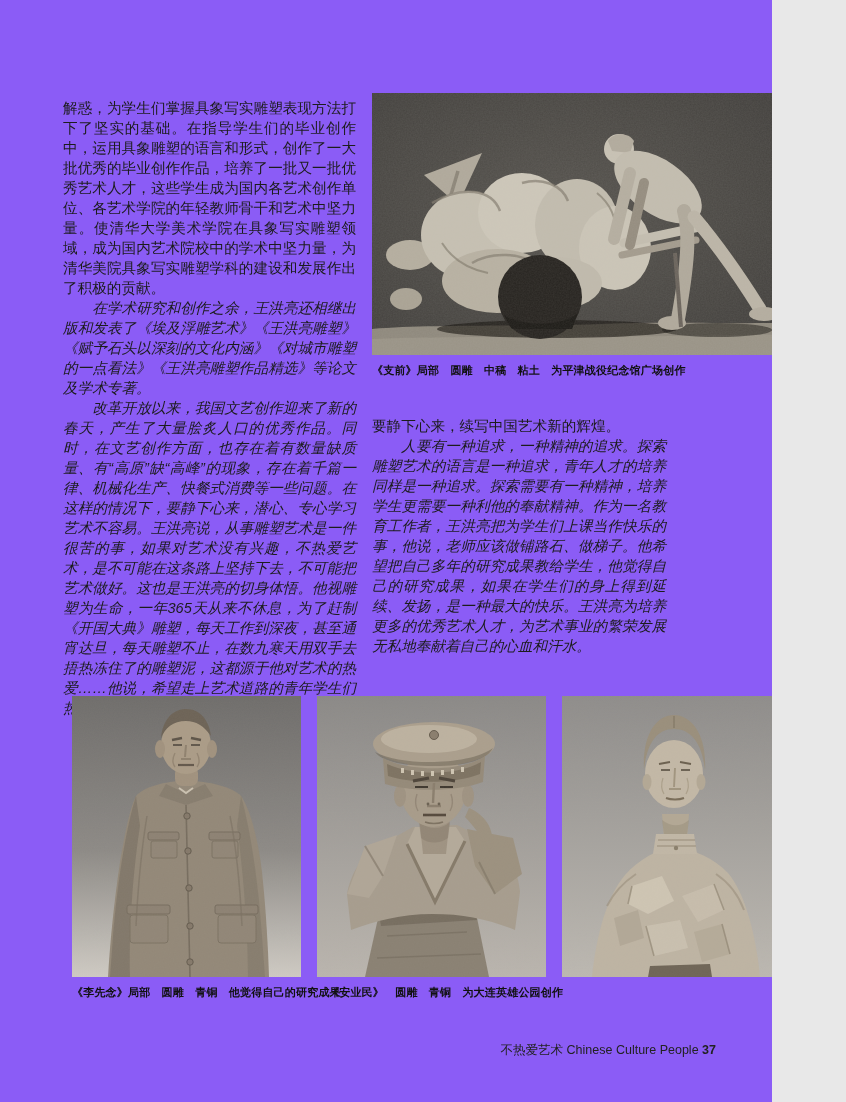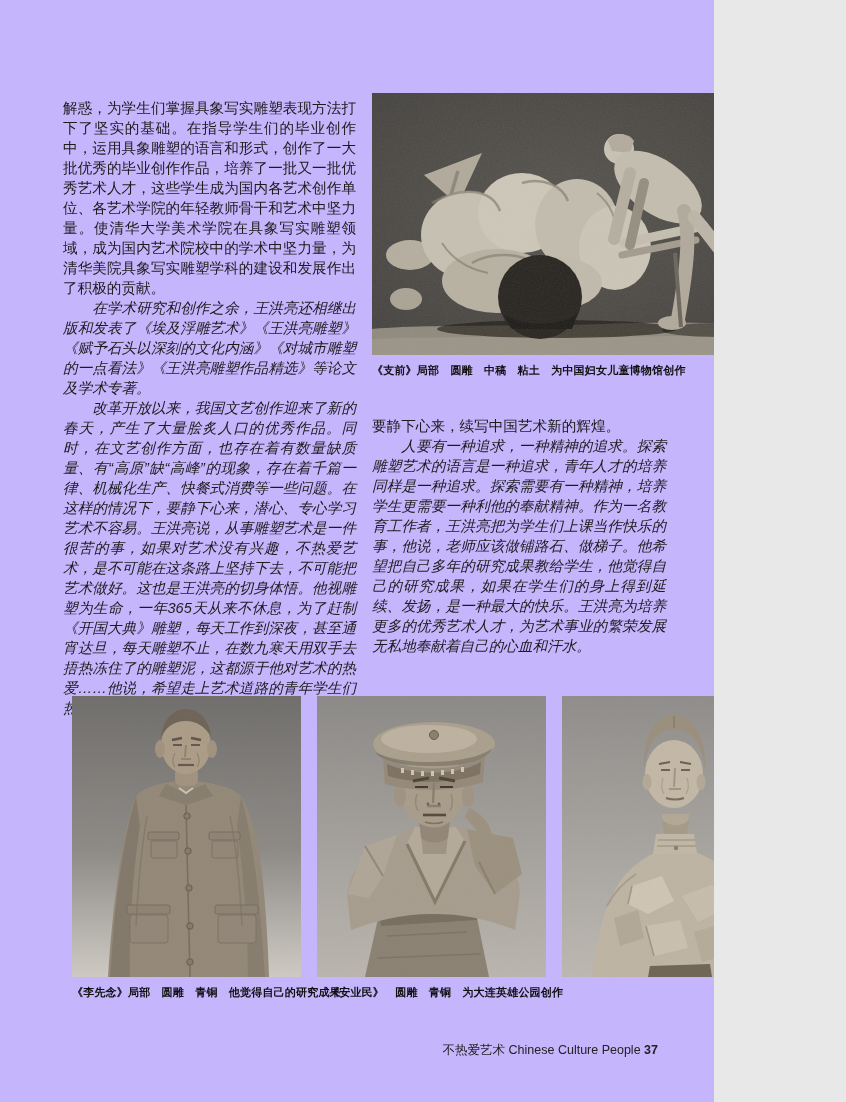--- a/index.html
+++ b/index.html
@@ -1,16 +1,16 @@
 <!DOCTYPE html>
 <html><head>
 <meta charset="utf-8">
 <style>
   html,body{margin:0;padding:0;background:#e8e8e8;}
-  .page{position:relative;width:714px;height:1102px;background:#c4b5fd;overflow:hidden;
+  .page{position:relative;width:772px;height:1102px;background:#8b5cf6;overflow:hidden;
         font-family:"Liberation Sans","DejaVu Sans",sans-serif;color:#1c1c1c;}
   .col{position:absolute;}
   .col p{margin:0;font-size:14.6px;line-height:20px;text-align:justify;text-justify:inter-ideograph;color:#1c1c1c;}
   .col p.indent{text-indent:2em;font-style:italic;}
   .col-left{left:63px;top:98px;width:293px;}
   .col-right{left:372px;top:416px;width:294px;}
   figure{margin:0;padding:0;position:absolute;}
   figure svg{display:block;}
   .fig-top{left:372px;top:93px;width:419px;height:262px;}
   .caption{position:absolute;font-size:11px;font-weight:bold;color:#111;letter-spacing:.2px;white-space:nowrap;}
@@ -80,21 +80,21 @@
       <line x1="258" y1="80" x2="242" y2="146" stroke="#b5aea0" stroke-width="12" stroke-linecap="round"></line>
       <line x1="272" y1="90" x2="258" y2="152" stroke="#958d7f" stroke-width="10" stroke-linecap="round"></line>
       <path d="M312,118 C318,140 316,170 306,226" stroke="#b0a99b" stroke-width="14" fill="none" stroke-linecap="round"></path>
       <path d="M322,124 C344,150 368,184 388,216" stroke="#bcb5a7" stroke-width="13" fill="none" stroke-linecap="round"></path>
       <ellipse cx="300" cy="230" rx="14" ry="7" fill="#b0a99b"></ellipse>
       <ellipse cx="392" cy="221" rx="15" ry="7" fill="#b4ad9f"></ellipse>
       <line x1="303" y1="160" x2="309" y2="234" stroke="#6b645c" stroke-width="4"></line>
       <rect width="419" height="262" filter="url(#grainA)" opacity=".5"></rect>
     </svg>
   </figure>
-  <div class="caption cap-top">《支前》局部　圆雕　中稿　粘土　为中国妇女儿童博物馆创作</div>
+  <div class="caption cap-top">《支前》局部　圆雕　中稿　粘土　为平津战役纪念馆广场创作</div>
 
   <section class="col col-right">
     <p>要静下心来，续写中国艺术新的辉煌。</p>
     <p class="indent">人要有一种追求，一种精神的追求。探索雕塑艺术的语言是一种追求，青年人才的培养同样是一种追求。探索需要有一种精神，培养学生更需要一种利他的奉献精神。作为一名教育工作者，王洪亮把为学生们上课当作快乐的事，他说，老师应该做铺路石、做梯子。他希望把自己多年的研究成果教给学生，他觉得自己的研究成果，如果在学生们的身上得到延续、发扬，是一种最大的快乐。王洪亮为培养更多的优秀艺术人才，为艺术事业的繁荣发展无私地奉献着自己的心血和汗水。</p>
   </section>
 
   <figure class="fig-b1">
     <svg width="229" height="281" viewBox="0 0 229 281">
       <defs>
         <linearGradient id="bgB1" x1="0" y1="0" x2="0" y2="1">

